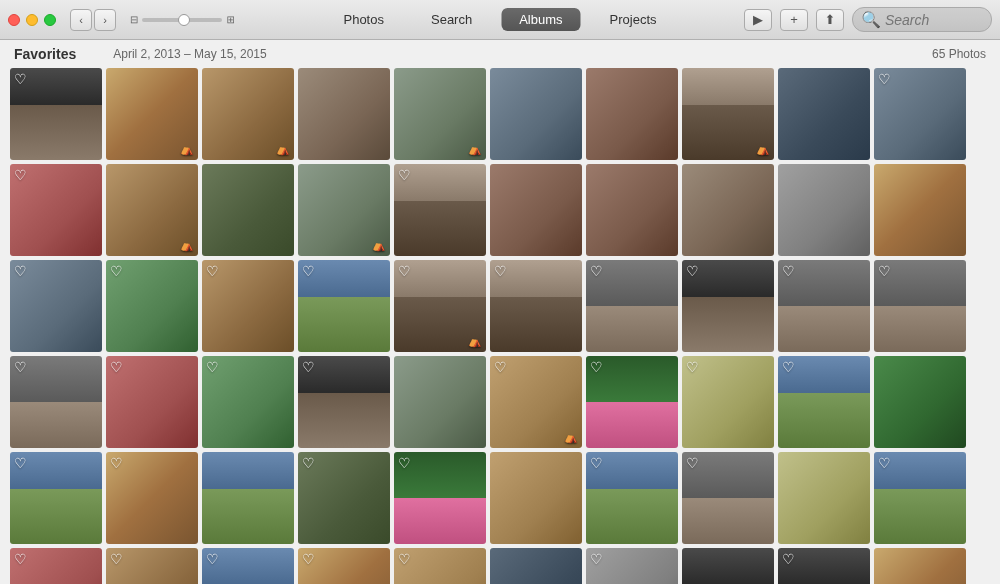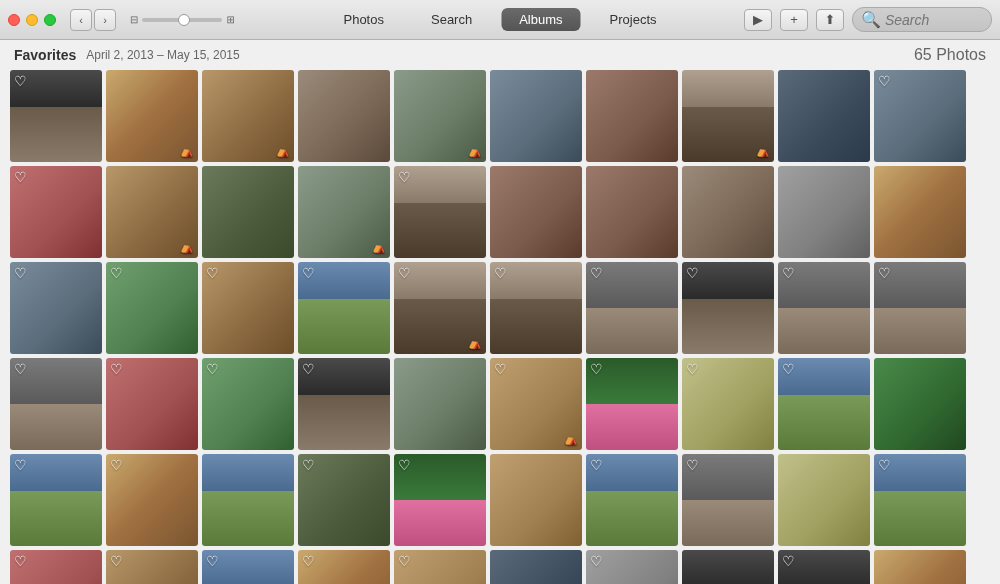--- a/index.html
+++ b/index.html
@@ -157,33 +157,33 @@
     .subtitle-bar {
       display: flex;
       align-items: center;
       justify-content: space-between;
       padding: 6px 14px;
       background: #f0f0f0;
     }
     .subtitle-left {
       display: flex;
       align-items: center;
-      gap: 10px;
     }
     .favorites-label {
       font-size: 14px;
       font-weight: 600;
       color: #333;
     }
     .date-range {
       font-size: 12px;
       color: #666;
+      margin-left: 37px;
     }
     .photo-count {
-      font-size: 16px;
+      font-size: 12px;
       color: #666;
     }
 
     
     .photo-grid {
       padding: 0 10px 10px 10px;
       display: flex;
       flex-wrap: wrap;
       gap: 4px;
     }

